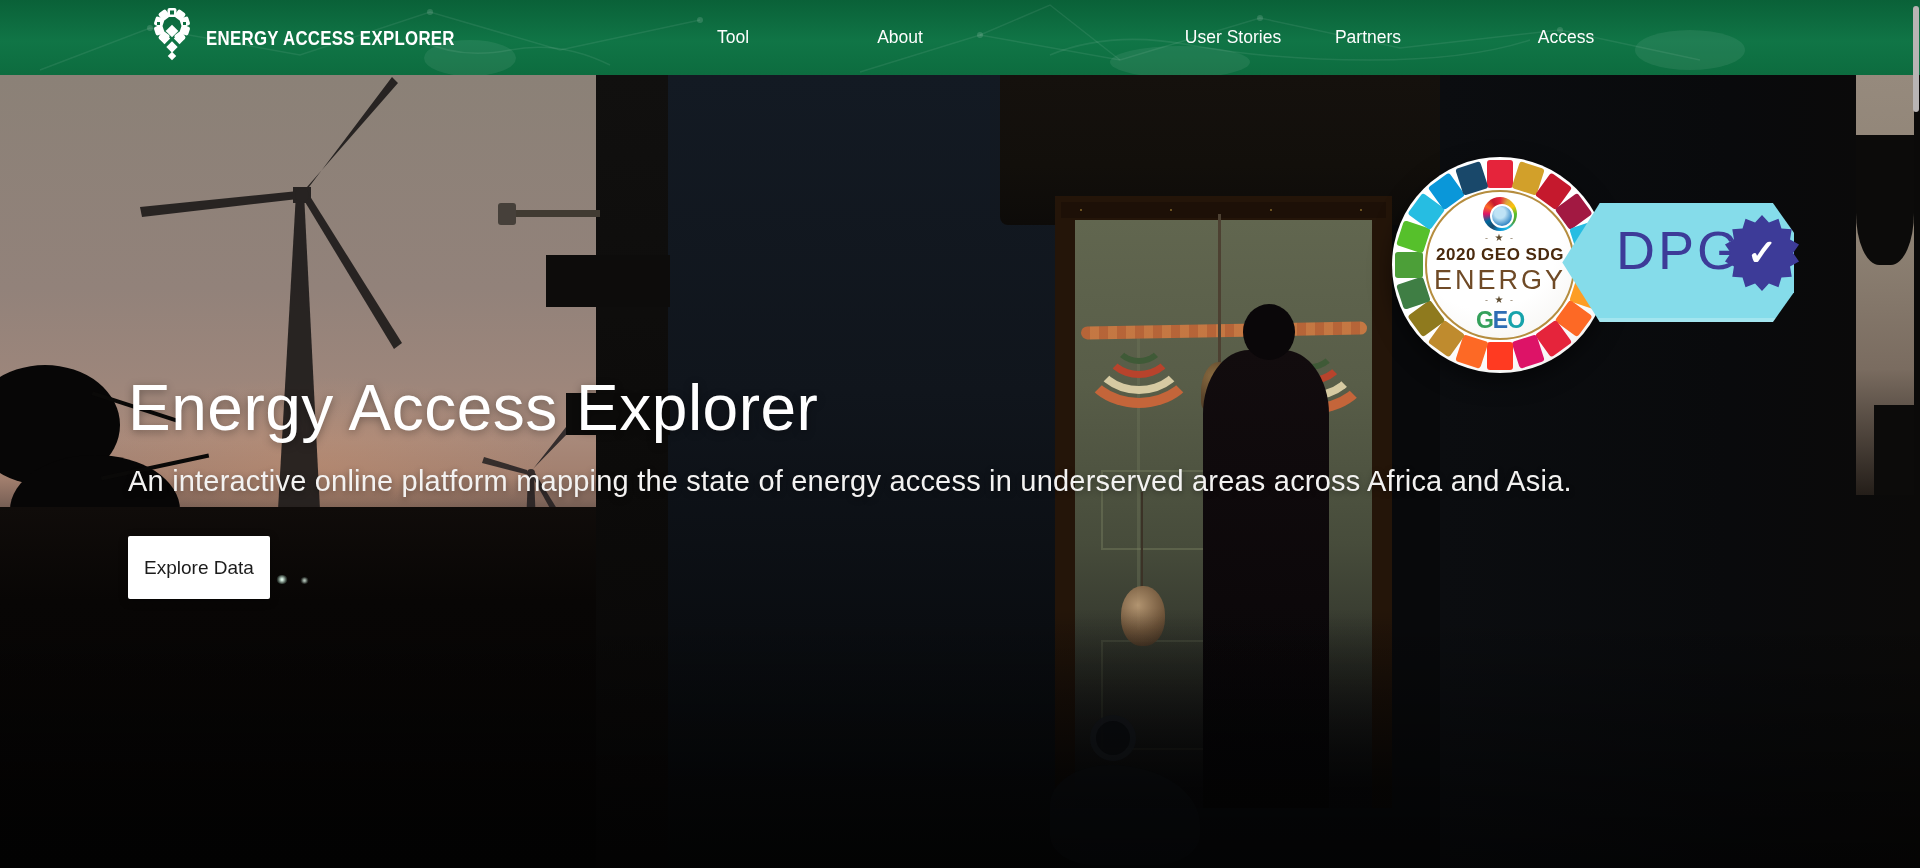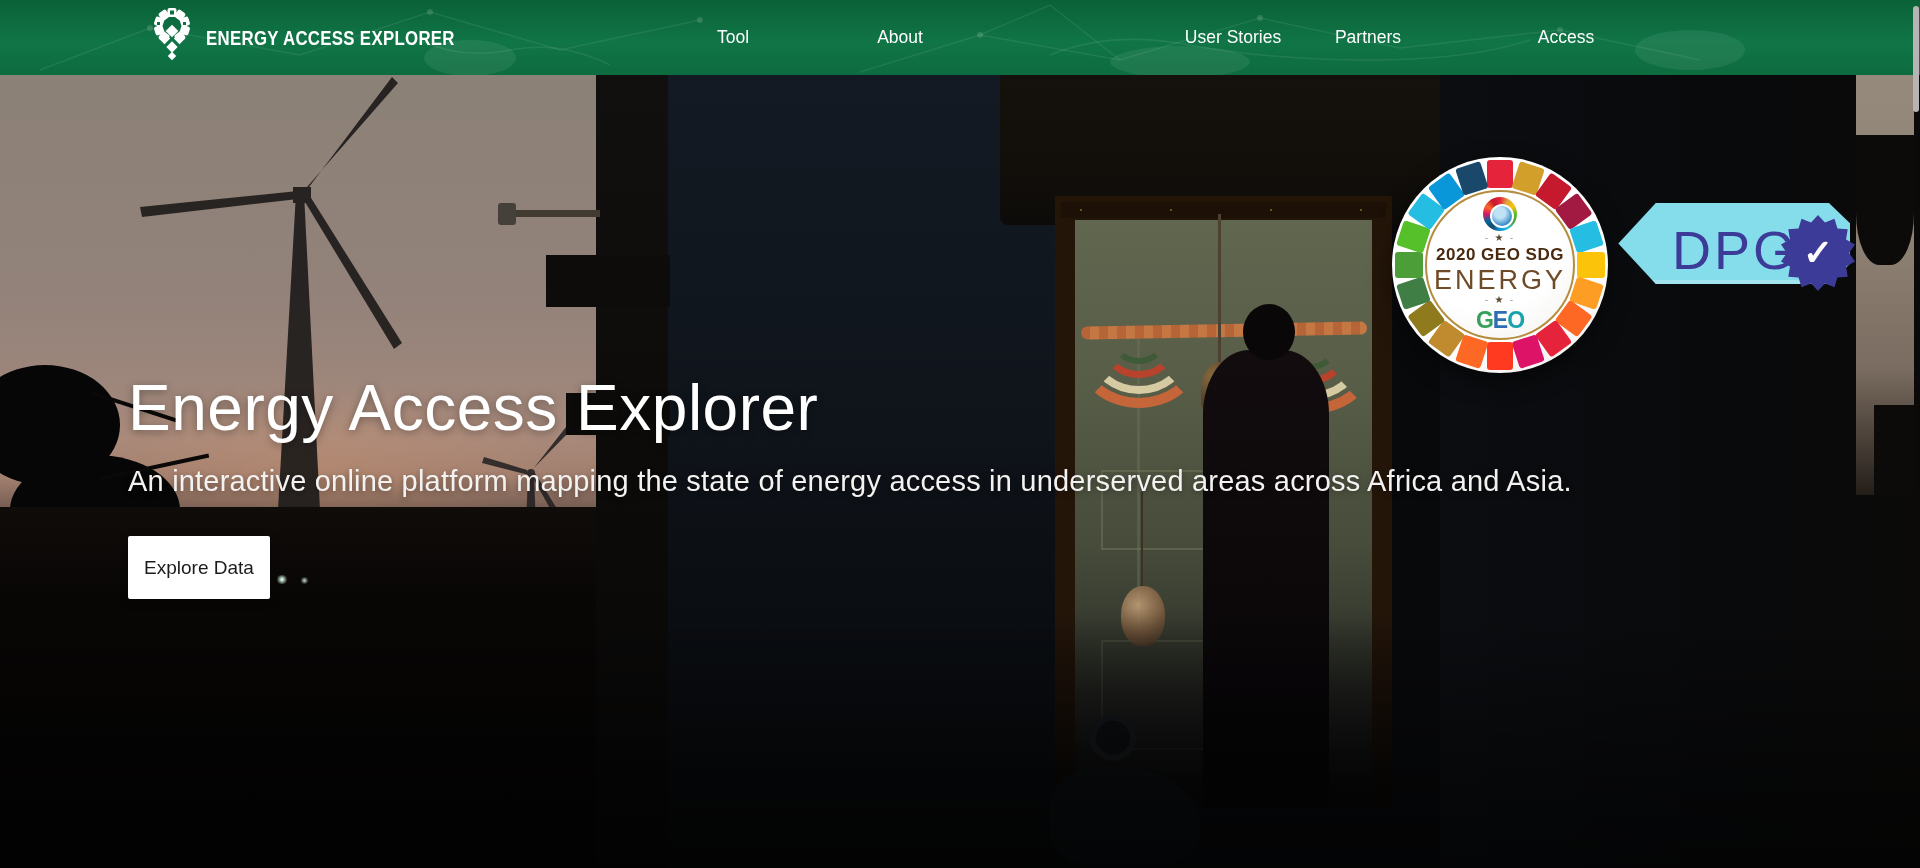--- a/index.html
+++ b/index.html
@@ -125,21 +125,21 @@
     border-radius:50%; background:radial-gradient(circle at 40% 35%,#bfe3f5 0 30%,#3d8ec9 70%,#2a6da3); 
     border:2px solid #fff; }
   .sdg-sep { font-size:9px; color:#8a7a64; letter-spacing:2px; line-height:10px; }
   .sdg-sep .star { color:#5d4a2e; font-size:10px; }
   .sdg-line1 { font-size:17px; font-weight:700; color:#4a2a0e; letter-spacing:.5px; margin-top:2px; }
   .sdg-line2 { font-size:27px; font-weight:400; color:#6f4a26; letter-spacing:3px; line-height:30px; }
   .geo-logo { font-size:23px; font-weight:700; letter-spacing:-1px; margin-top:2px; }
   .geo-g { color:#34a05a; } .geo-e { color:#2e6db4; } .geo-o { color:#17a3ab; }
 
   
-  .dpg-badge { position:absolute; left:1616px; top:128px; width:234px; height:81px; z-index:8; }
+  .dpg-badge { position:absolute; left:1560px; top:128px; width:234px; height:119px; z-index:8; }
   .dpg-hex { position:absolute; inset:0; background:#85dcea;
     clip-path:polygon(1% 50%,17% 0%,91% 0%,100% 25%,100% 75%,91% 100%,17% 100%);
     box-shadow:inset 0 -4px 0 rgba(255,255,255,.25); }
   .dpg-label { position:absolute; left:56px; top:16px; font-size:54px; font-weight:500;
     color:#3d3b98; letter-spacing:3px; }
   .dpg-seal { position:absolute; left:164px; top:12px; width:76px; height:76px; background:#3d3b98;
     display:flex; align-items:center; justify-content:center; }
   .dpg-check { color:#ffffff; font-size:36px; font-weight:700; line-height:1; }
 
   

